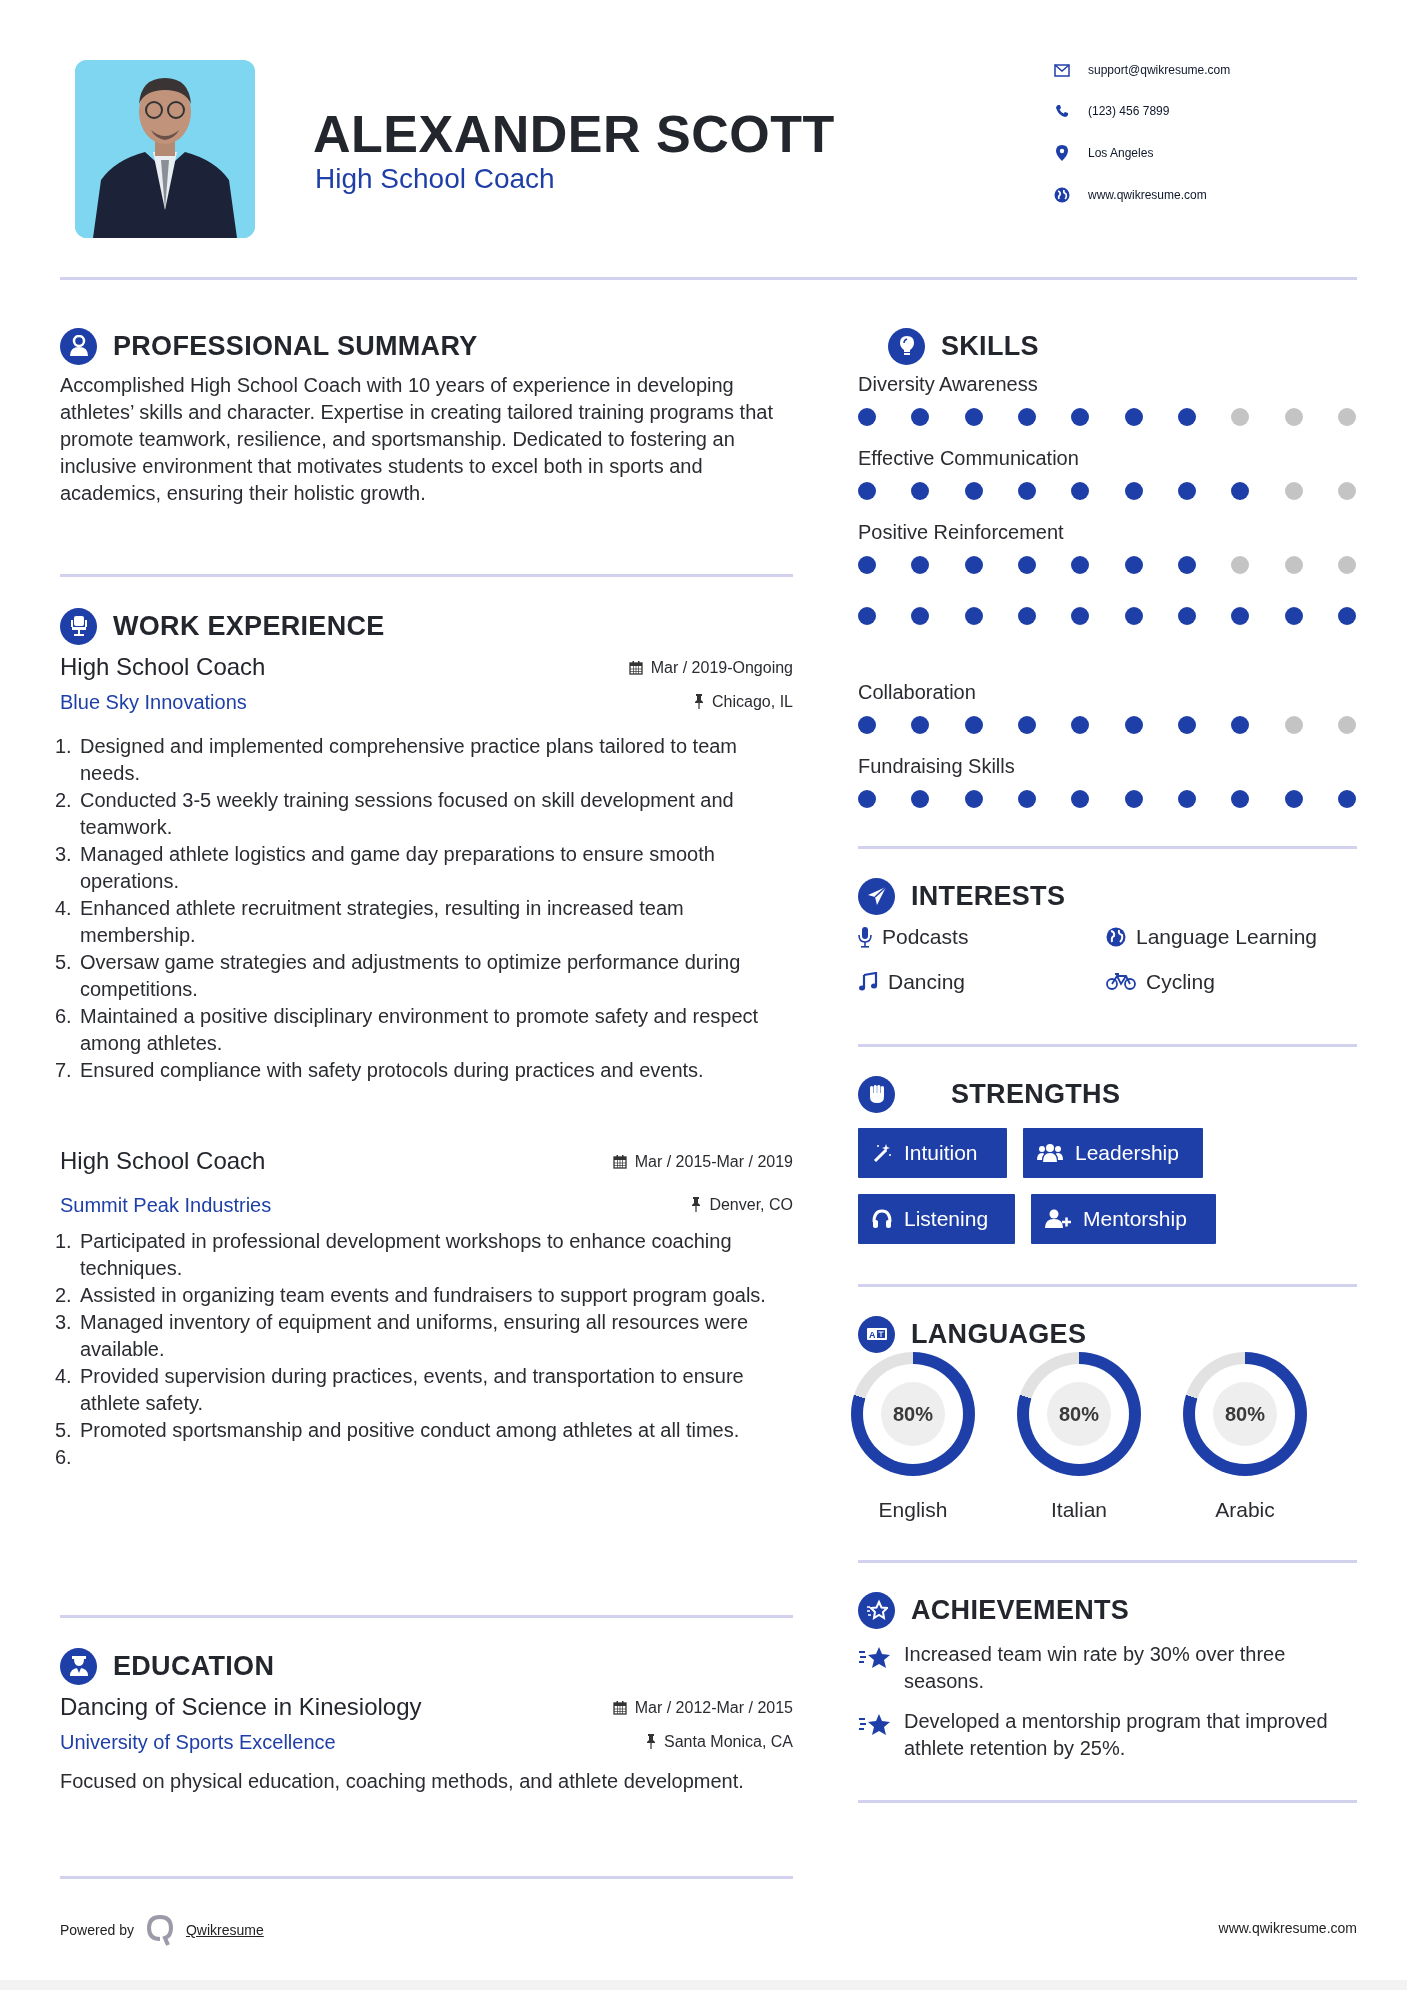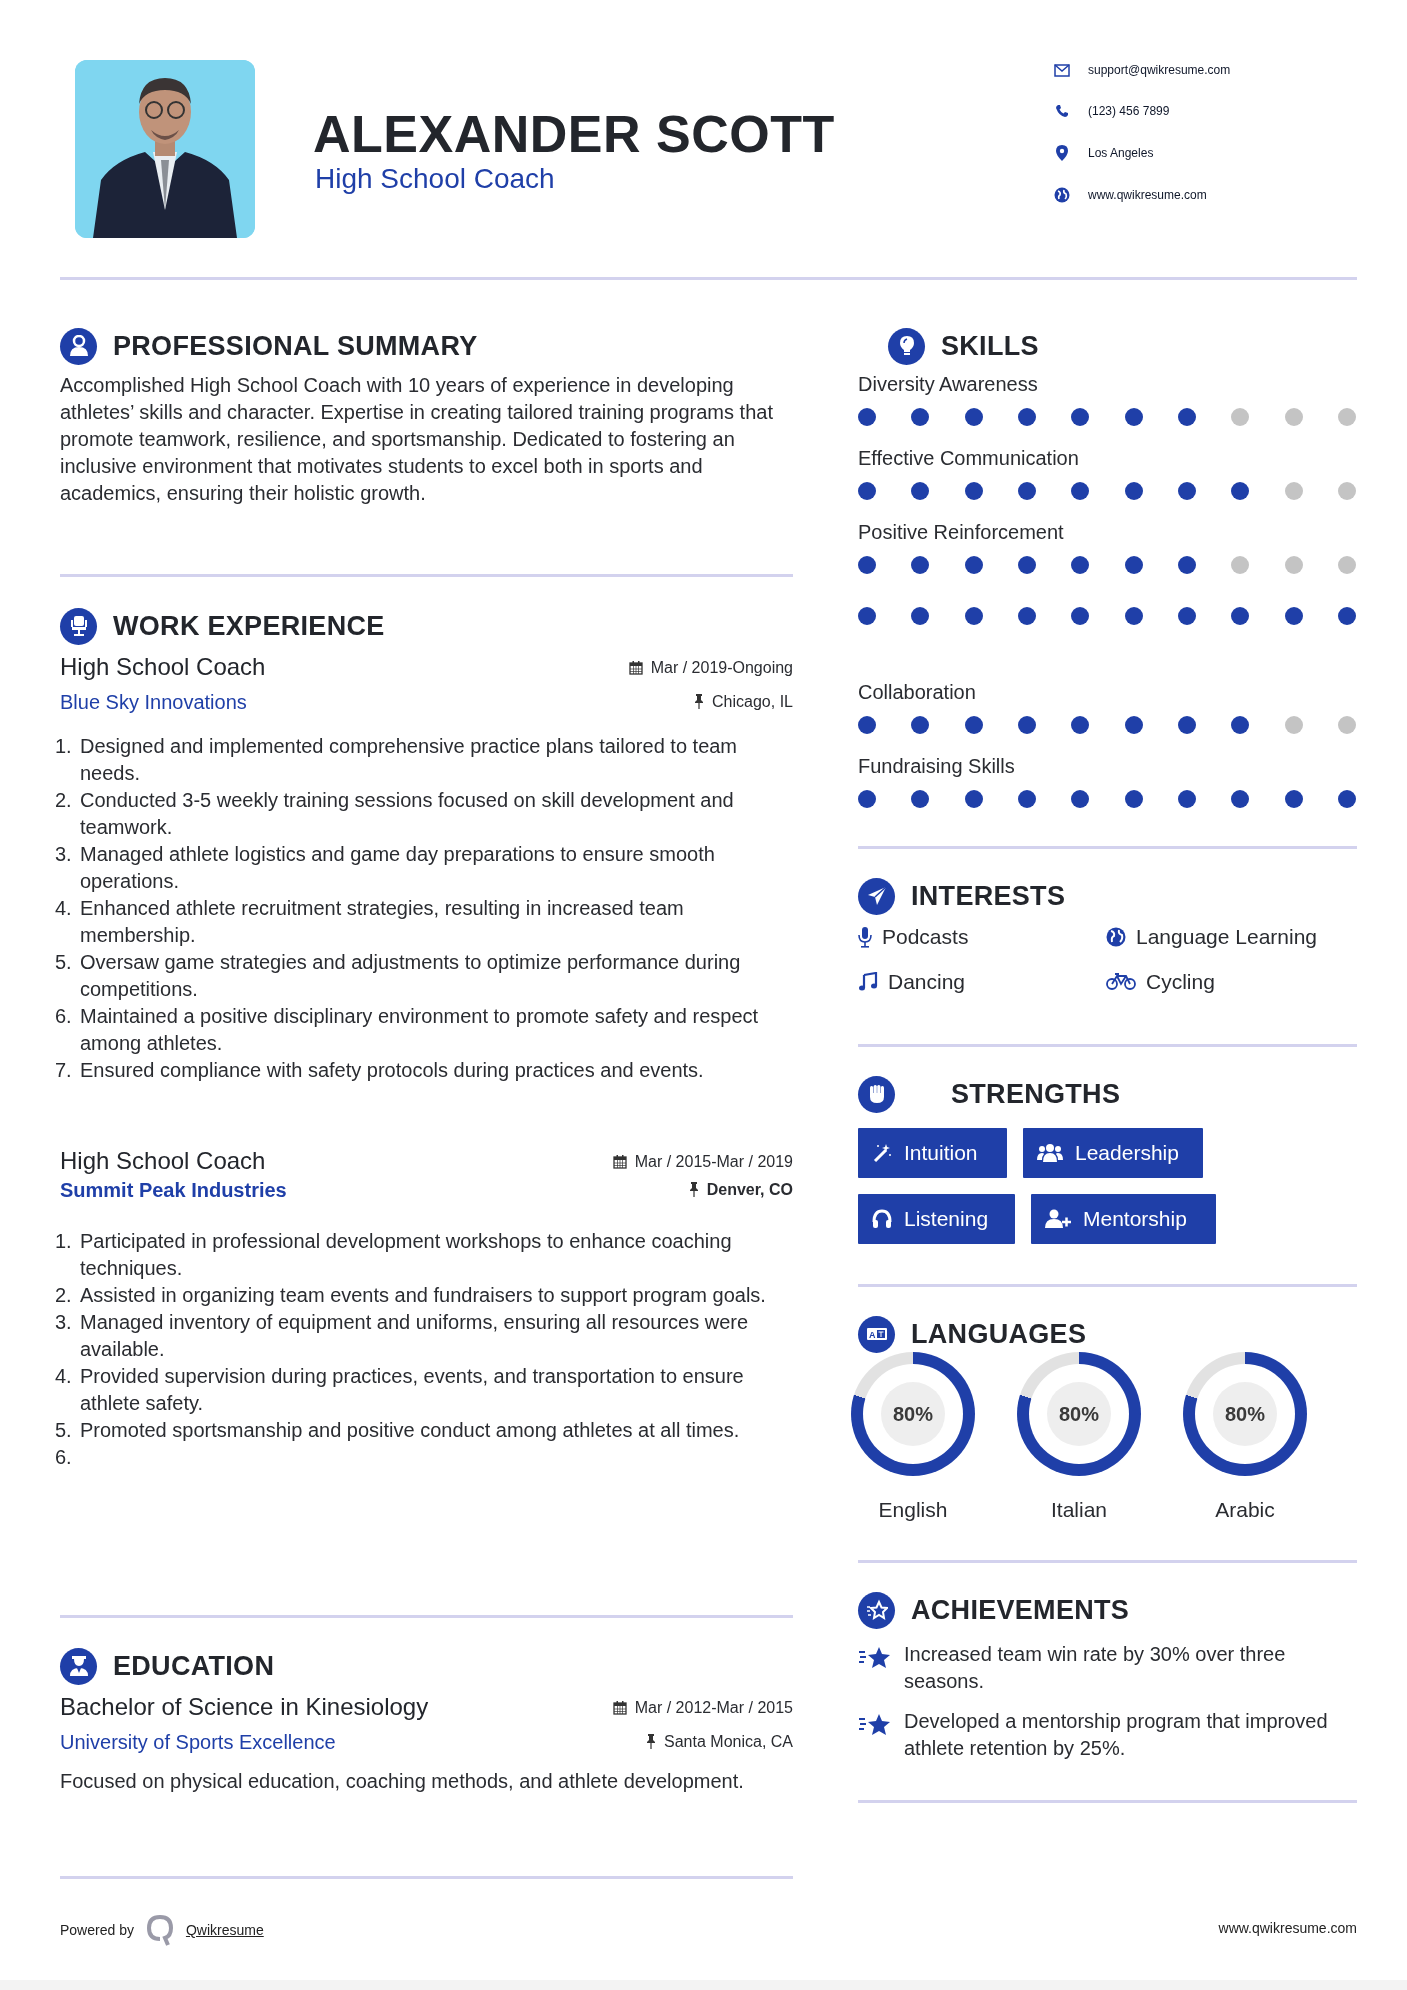--- a/index.html
+++ b/index.html
@@ -201,21 +201,21 @@
             <rect x="1" y="3" width="12" height="11" fill="none" stroke="#333" stroke-width="1.3"></rect>
             <rect x="1" y="3" width="12" height="3" fill="#333"></rect>
             <rect x="3.5" y="1" width="1.5" height="3" fill="#333"></rect>
             <rect x="9" y="1" width="1.5" height="3" fill="#333"></rect>
             <path d="M1 9 H13 M1 11.5 H13 M4.5 6 V14 M7 6 V14 M9.5 6 V14" stroke="#333" stroke-width="0.7"></path>
           </svg>
       </span>
       <span>Mar / 2015-Mar / 2019</span>
     </span>
   </div>
-  <div class="job-row" style="height:32px; margin-top:0;font-weight:bold;">
+  <div class="job-row" style="height:32px; margin-top:15px;">
     <span class="company">Summit Peak Industries</span>
     <span class="job-meta">
       <span class="ic">
         <svg width="10" height="15" viewBox="0 0 10 15">
             <path d="M2 0 H8 V2 H7 V6 L9 8 V9 H1 V8 L3 6 V2 H2 Z" fill="#333"></path>
             <rect x="4.4" y="9" width="1.2" height="6" fill="#333"></rect>
           </svg>
       </span>
       <span>Denver, CO</span>
     </span>
@@ -238,21 +238,21 @@
         <path d="M3 1 H17 V4 H3 Z" fill="#fff"></path>
         <path d="M5 4 Q5 11 10 11 Q15 11 15 4 Z" fill="#fff"></path>
         <path d="M1 21 Q1 13 10 13 Q19 13 19 21 Z" fill="#fff"></path>
         <path d="M8 13 L10 18 L12 13 Z" fill="#1f3fa8"></path>
       </svg>
   </span>
   <span class="sec-title">EDUCATION</span>
 </div>
 <div class="abs" style="left:60px; top:1693px; width:733px;">
   <div class="job-row" style="height:32px;">
-    <span class="job-title">Bachelor of Science in Kinesiology</span>
+    <span class="job-title">Dancing of Science in Kinesiology</span>
     <span class="job-meta">
       <span class="ic">
         <svg width="14" height="15" viewBox="0 0 14 15">
             <rect x="1" y="3" width="12" height="11" fill="none" stroke="#333" stroke-width="1.3"></rect>
             <rect x="1" y="3" width="12" height="3" fill="#333"></rect>
             <rect x="3.5" y="1" width="1.5" height="3" fill="#333"></rect>
             <rect x="9" y="1" width="1.5" height="3" fill="#333"></rect>
             <path d="M1 9 H13 M1 11.5 H13 M4.5 6 V14 M7 6 V14 M9.5 6 V14" stroke="#333" stroke-width="0.7"></path>
           </svg>
       </span>

